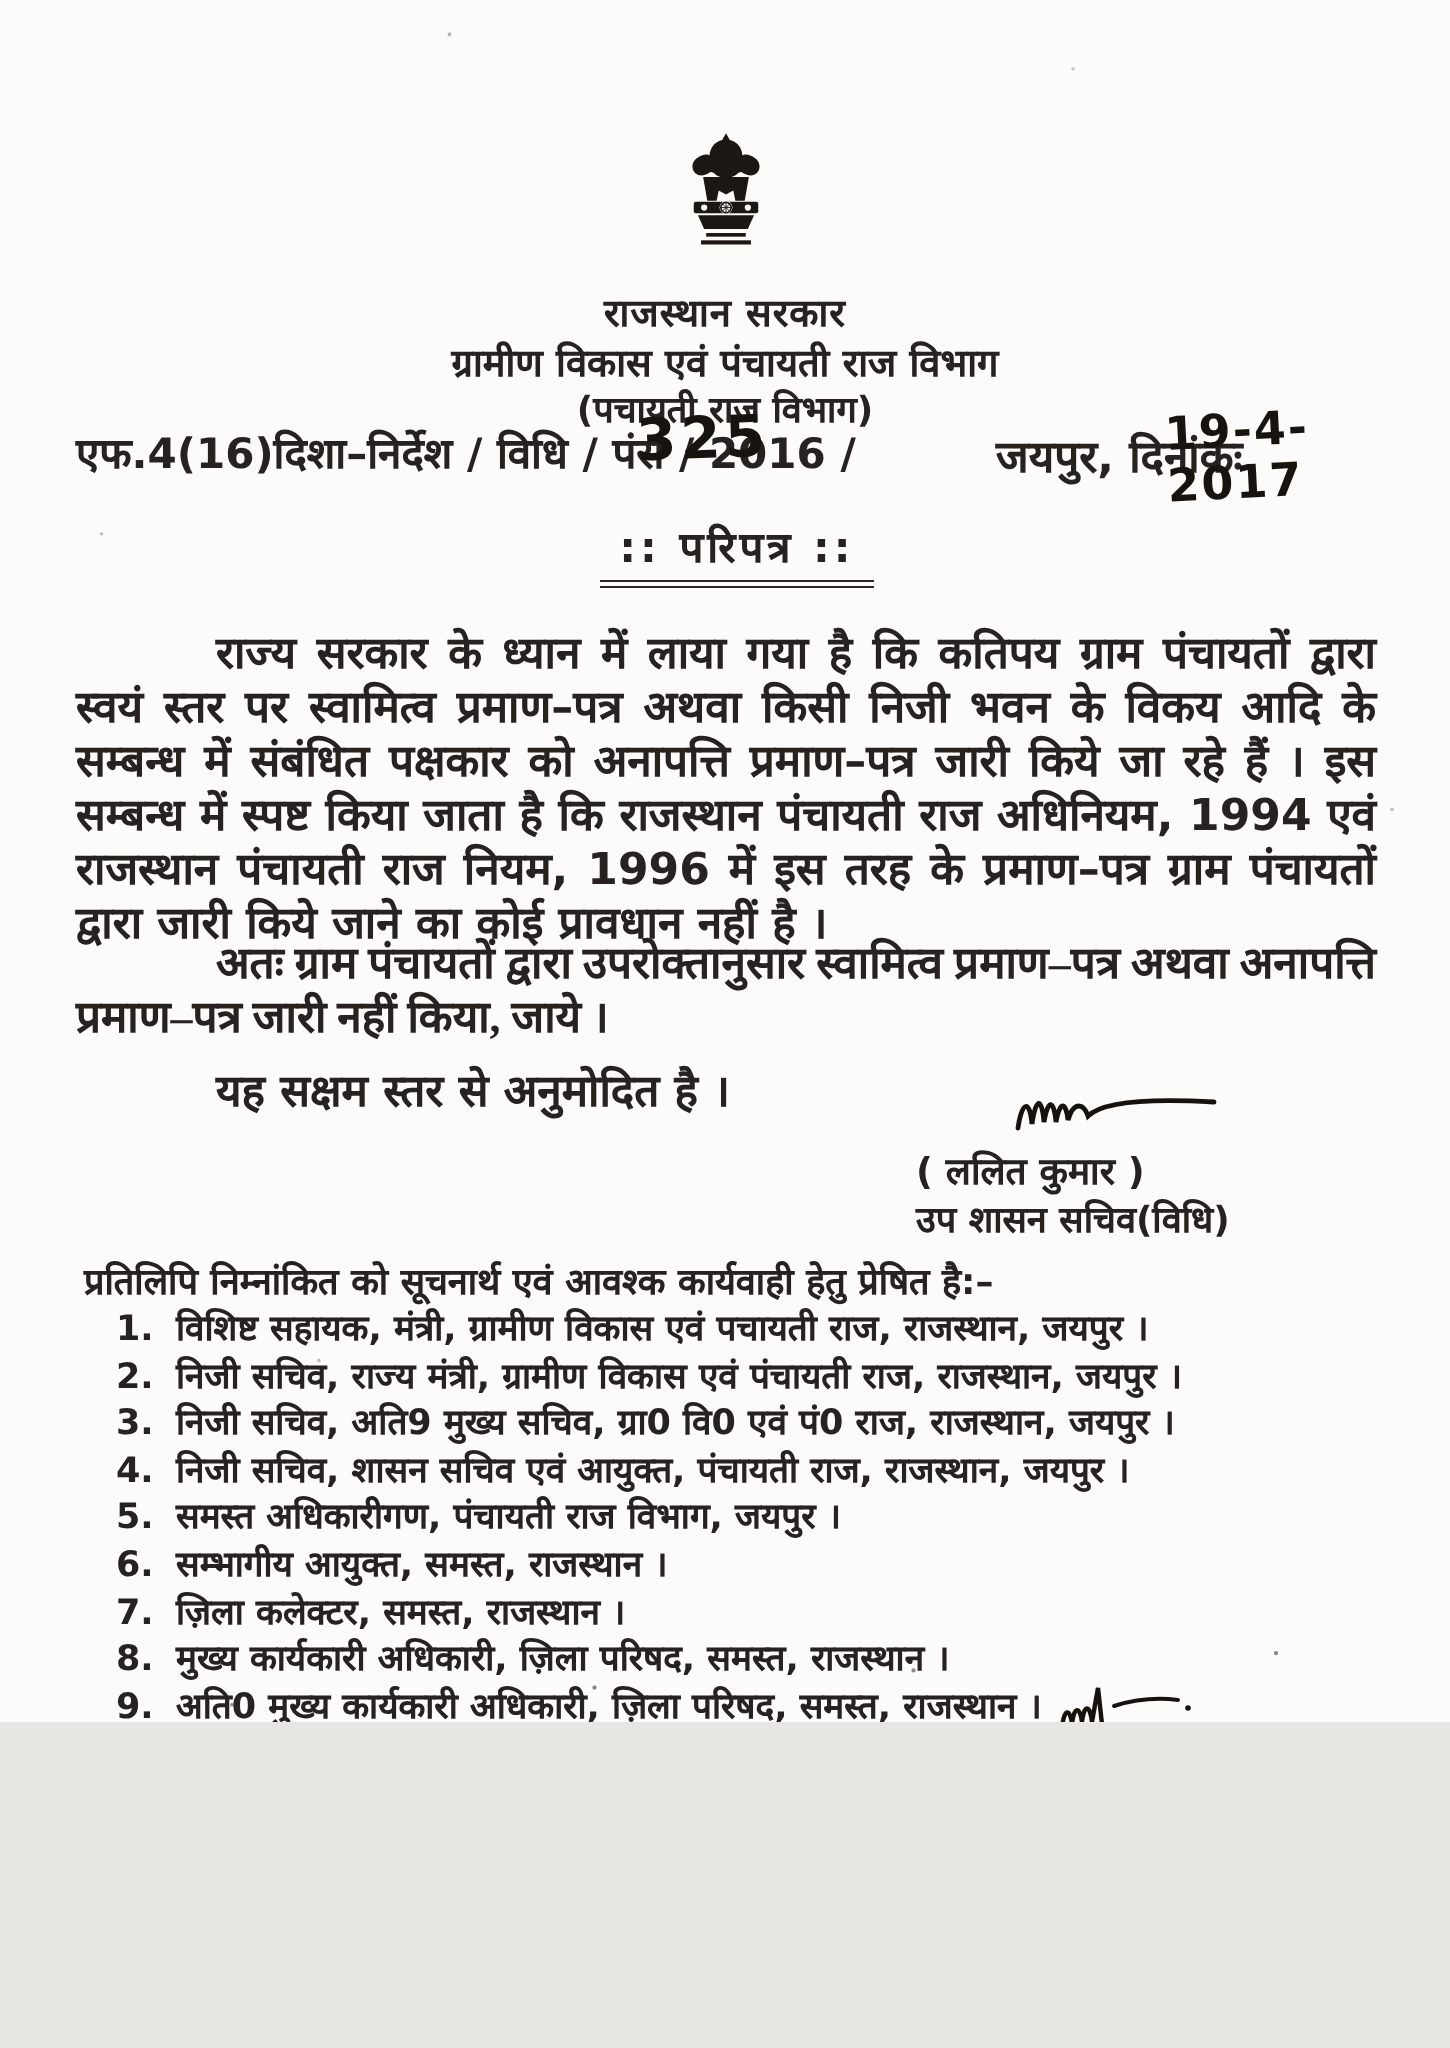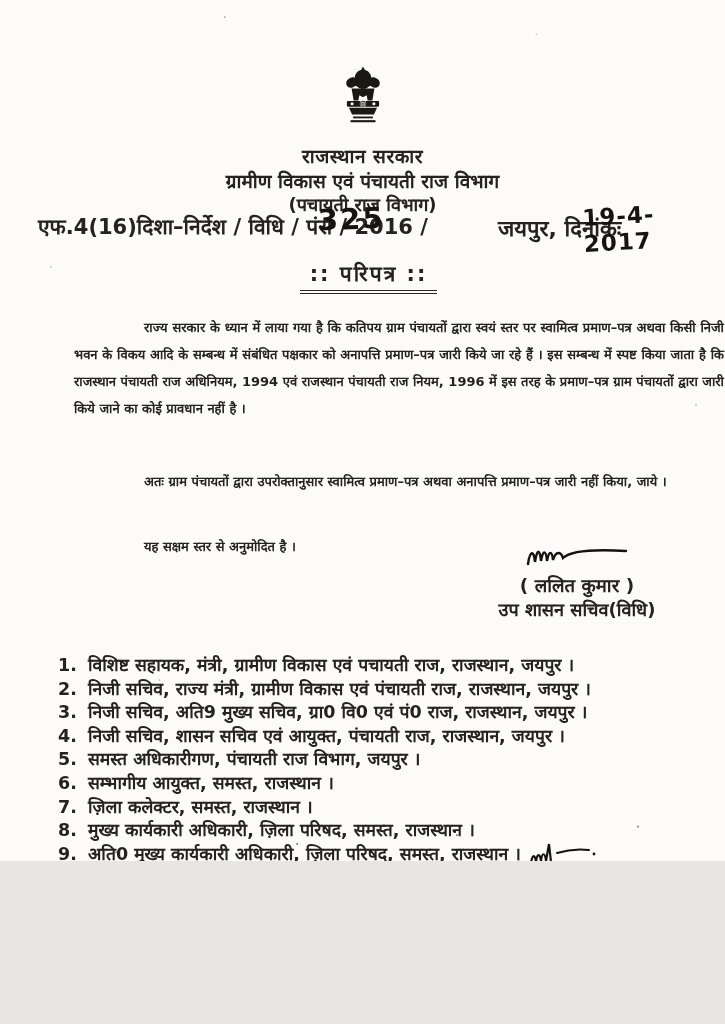--- a/index.html
+++ b/index.html
@@ -47,28 +47,28 @@
   .date-hand  { position: absolute; left: 545px; top: -2px; font-size: 23px;
                 letter-spacing: 1px; transform: rotate(-3deg); }
 
   
   .doc-title { left: 12px; right: 0; top: 259px; text-align: center; }
   .doc-title span { display: inline-block; font-size: 21px; font-weight: 700;
                     border-bottom: 4px double #2a2623; padding: 0 10px 3px 10px;
                     letter-spacing: 2px; }
 
   
-  .para { left: 38px; width: 650px; font-size: 13px; font-weight: 600;
-          line-height: 27px; text-align: justify; margin-left: 36px; }
+  .para { left: 38px; width: 650px; font-size: 22px; font-weight: 600;
+          line-height: 27px; text-align: justify; }
   .para1 { top: 314px; text-indent: 70px; }
-  .para2 { top: 468px; text-indent: 70px; }
+  .para2 { top: 468px; text-indent: 70px; font-family: Liberation Serif, serif; }
   .para3 { top: 533px; text-indent: 70px; text-align: left; }
 
   
-  .sig-block  { left: 477px; top: 540px; width: 200px; text-align: center; }
+  .sig-block  { left: 458px; top: 540px; width: 200px; }
   .sig-name   { font-size: 18.5px; font-weight: 700; margin-top: 2px; }
   .sig-desig  { font-size: 18px; font-weight: 700; }
   .sig-mark   { display: block; margin: 0 auto; }
 
   
   .copy-head { left: 42px; top: 628px; font-size: 18px; font-weight: 600; }
   .copy-list { left: 58px; top: 654px; width: 620px; }
   .copy-item { display: flex; font-size: 17.5px; font-weight: 600; line-height: 23.6px; }
   .copy-item .no { width: 30px; flex: 0 0 30px; }
   .copy-item .txt { flex: 1; }
@@ -122,20 +122,21 @@
   <div class="abs para para3">यह सक्षम स्तर से अनुमोदित है ।</div>
 
   <div class="abs sig-block">
     <svg class="sig-mark" width="110" height="30" viewBox="0 0 110 30" aria-hidden="true">
       <path d="M6 24 C8 10 12 10 13 22 C15 8 18 9 19 21 C21 9 24 10 25 21 C27 10 30 11 31 20 C34 10 39 12 41 18 C48 11 70 9 104 11" fill="none" stroke="#16130f" stroke-width="2.4" stroke-linecap="round"></path>
     </svg>
     <div class="sig-name">( ललित कुमार )</div>
     <div class="sig-desig">उप शासन सचिव(विधि)</div>
   </div>
 
+  <div class="abs copy-head">प्रतिलिपि निम्नांकित को सूचनार्थ एवं आवश्क कार्यवाही हेतु प्रेषित है:–</div>
 
   <div class="abs copy-list">
     <div class="copy-item">
         <span class="no">1.</span>
         <span class="txt">विशिष्ट सहायक, मंत्री, ग्रामीण विकास एवं पचायती राज, राजस्थान, जयपुर ।</span>
       </div>
       <div class="copy-item">
         <span class="no">2.</span>
         <span class="txt">निजी सचिव, राज्य मंत्री, ग्रामीण विकास एवं पंचायती राज, राजस्थान, जयपुर ।</span>
       </div>

